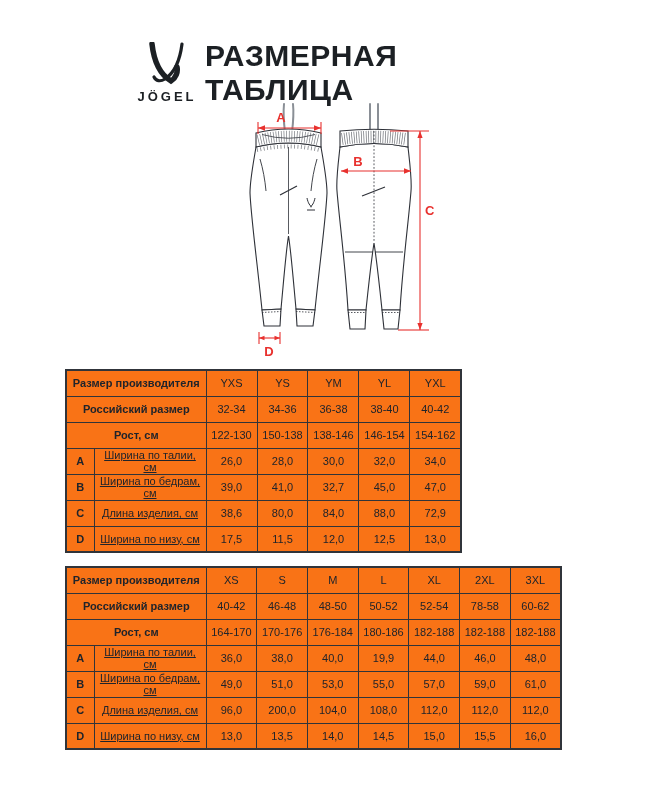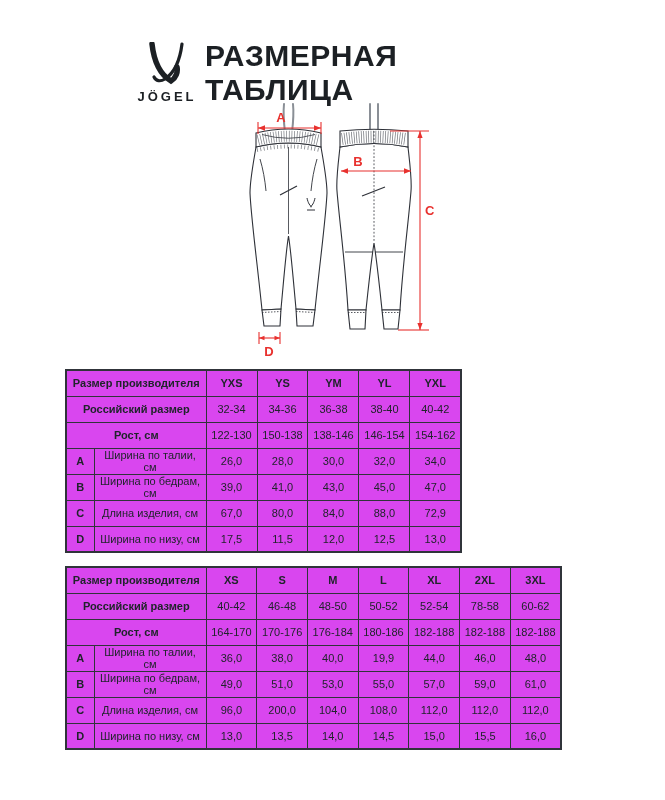--- a/index.html
+++ b/index.html
@@ -13,29 +13,29 @@
   #logo .word { font-size:13px; font-weight:bold; letter-spacing:3px; color:#1c2024; margin-top:1px; }
   #title { position:absolute; left:205px; top:52px; width:340px; height:42px;
     font-size:30px; font-weight:bold; letter-spacing:0.5px; color:#1c2024;
     display:flex; align-items:center; }
 
   
   #diagram { position:absolute; left:0; top:95px; width:665px; height:272px; }
 
   
   table.size-table { position:absolute; border-collapse:collapse; table-layout:fixed;
-    border:2px solid #30343a; background:#d946ef; }
+    border:2px solid #30343a; background:#f97316; }
   #table-youth { left:65px; top:369px; width:397px; }
   #table-adult { left:65px; top:566px; width:497px; }
   table.size-table td { border:1px solid #30343a; height:26px; text-align:center;
     vertical-align:middle; font-size:11px; color:#20242b; padding:0 2px; }
   td.hl { font-weight:bold; font-size:11px; }
-  td.hv { font-weight:bold; }
+  td.hv { font-weight:normal; }
   td.lt { font-weight:bold; }
-  td.pn { text-align:left; padding-left:7px; font-size:10.5px; }
+  td.pn { text-align:left; padding-left:7px; font-size:10.5px;text-decoration:underline; }
   td.v  { font-weight:normal; }
 </style>
 </head>
 <body>
 
 <div id="page">
 
   <div id="title">РАЗМЕРНАЯ ТАБЛИЦА</div>
 
   <div id="logo">
@@ -184,28 +184,28 @@
           <td class="v">28,0</td>
           <td class="v">30,0</td>
           <td class="v">32,0</td>
           <td class="v">34,0</td>
         </tr>
         <tr>
           <td class="lt">B</td>
           <td class="pn">Ширина по бедрам, см</td>
           <td class="v">39,0</td>
           <td class="v">41,0</td>
-          <td class="v">43,0</td>
+          <td class="v">32,7</td>
           <td class="v">45,0</td>
           <td class="v">47,0</td>
         </tr>
         <tr>
           <td class="lt">C</td>
           <td class="pn">Длина изделия, см</td>
-          <td class="v">67,0</td>
+          <td class="v">38,6</td>
           <td class="v">80,0</td>
           <td class="v">84,0</td>
           <td class="v">88,0</td>
           <td class="v">72,9</td>
         </tr>
         <tr>
           <td class="lt">D</td>
           <td class="pn">Ширина по низу, см</td>
           <td class="v">17,5</td>
           <td class="v">11,5</td>

